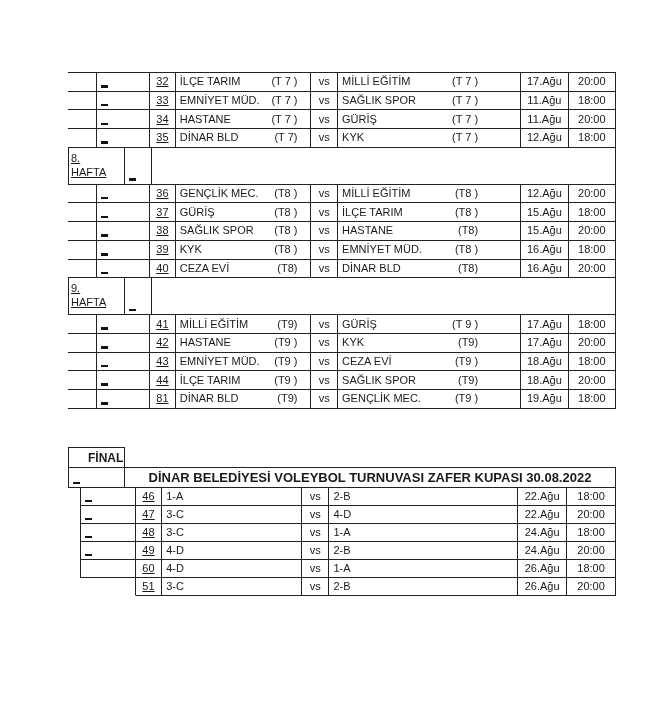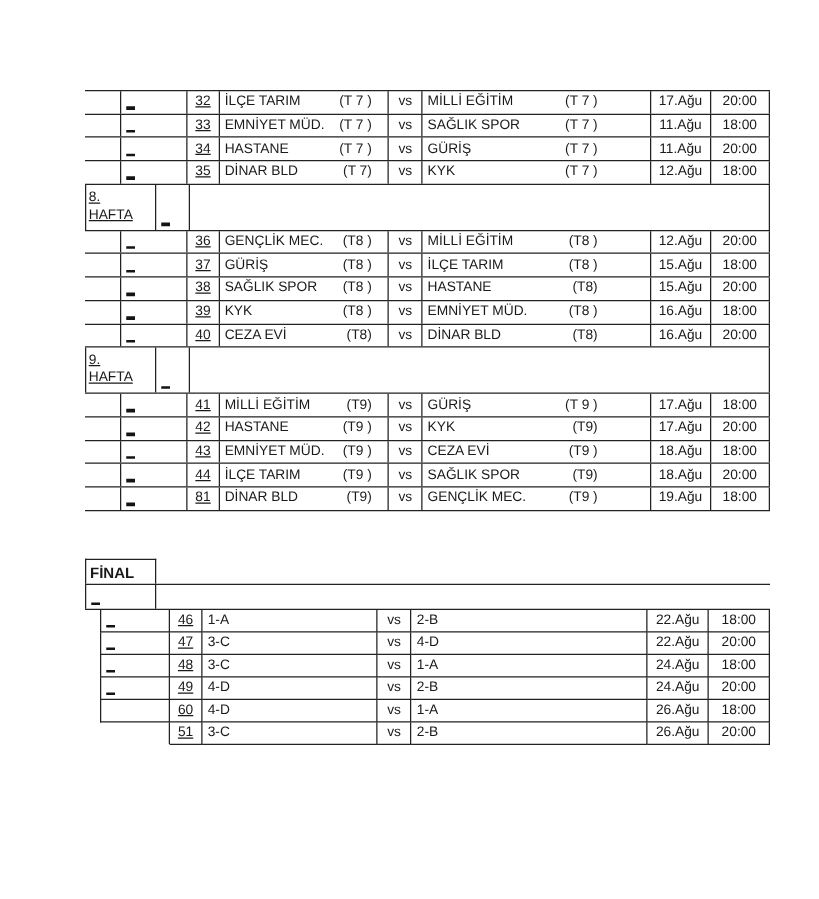--- a/index.html
+++ b/index.html
@@ -36,21 +36,21 @@
 
   .week-cell { flex-direction:column; align-items:flex-start; justify-content:flex-start; padding:3px 0 0 2px; }
   .week-line { display:block; text-decoration:underline; font-size:11px; line-height:14px; }
 
   .mark { position:absolute; left:4px; bottom:3px; width:7px; height:2.5px; background:#141414; }
 
   
   .rowA { display:flex; height:20px; }
   .final-box {
     box-sizing:border-box; width:57px; border:1px solid #222; border-bottom:none;
-    display:flex; align-items:center; padding-left:3px;
+    display:flex; align-items:center; padding-left:19px;
     font-weight:bold; font-size:12px; position:relative;
   }
   .rowB { display:flex; height:19px; border-top:1px solid #222; border-bottom:1px solid #222; }
   .title-cell {
     flex:1; box-sizing:border-box; border-right:1px solid #222;
     display:flex; align-items:center; justify-content:center;
     font-weight:bold; font-size:13px;
   }
   .frow { display:flex; height:18px;margin-left:12px; }
   .frow .cell { border-bottom:1px solid #222; }
@@ -327,20 +327,21 @@
   <div class="tbl" id="final-table">
     <div class="rowA">
       <div class="final-box">
         <span>FİNAL</span>
       </div>
     </div>
     <div class="rowB">
       <div class="cell c1">
         <span class="mark"></span>
       </div>
+      <div class="title-cell">DİNAR BELEDİYESİ VOLEYBOL TURNUVASI ZAFER KUPASI 30.08.2022</div>
     </div>
     <div id="final-rows">
         <div class="frow">
           <div class="cell c1">
             <span class="mark"></span>
           </div>
           <div class="cell c2 num">46</div>
           <div class="cell c3 team">
             <span class="tname">1-A</span>
           </div>

